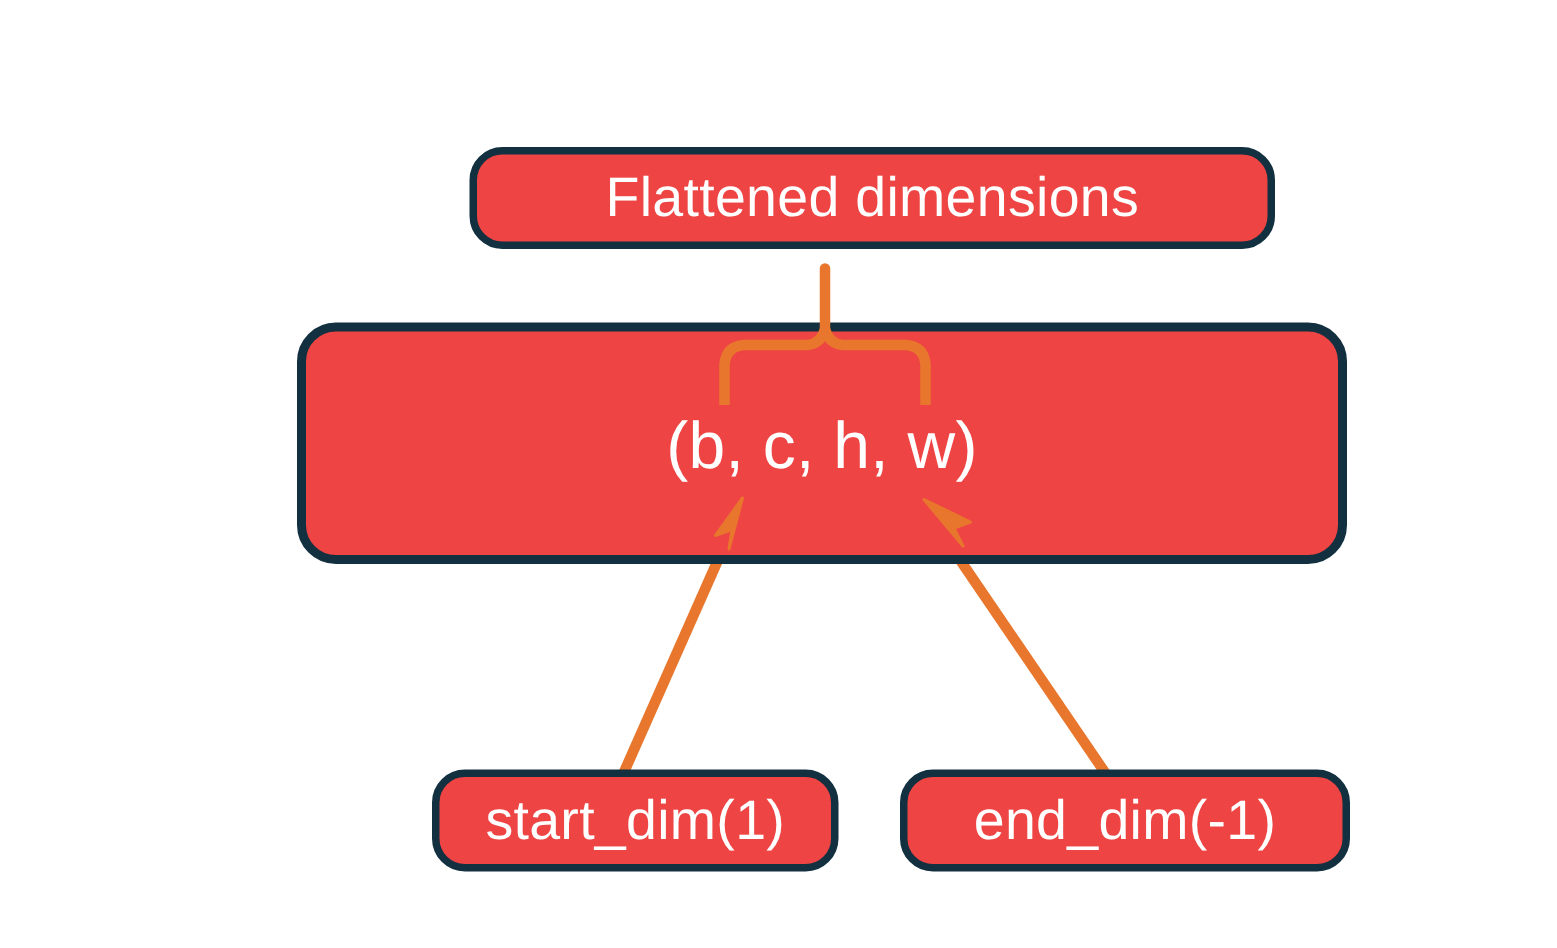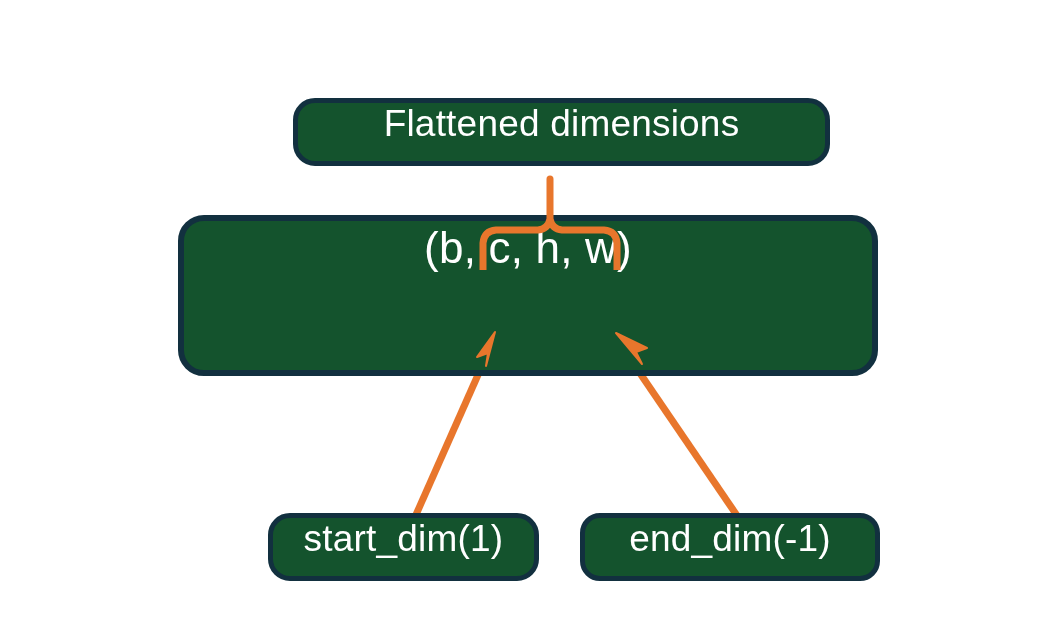--- a/index.html
+++ b/index.html
@@ -13,29 +13,31 @@
   #canvas {
     position: relative;
     width: 1038px;
     height: 632px;
     background: #ffffff;
     overflow: hidden;
   }
   .node {
     position: absolute;
     box-sizing: border-box;
-    background: #14532d;
+    background: #ef4444;
     border: 5px solid #12303f;
     border-radius: 22px;
     display: flex;
+    align-items: center;
     justify-content: center;
     color: #ffffff;
     font-weight: 400;
     letter-spacing: 0.2px;
     z-index: 2;
+    margin-left: 20px;
   }
   #node-flattened {
     left: 293px;
     top: 98px;
     width: 537px;
     height: 68px;
     font-size: 37px;
   }
   #node-shape {
     left: 178px;
@@ -55,21 +57,20 @@
     width: 271px;
     height: 68px;
     font-size: 37px;
   }
   #node-end {
     left: 580px;
     top: 513px;
     width: 300px;
     height: 68px;
     font-size: 37px;
-    border-radius: 20px;
   }
   #overlay-under, #overlay-over {
     position: absolute;
     left: 0;
     top: 0;
     width: 1038px;
     height: 632px;
     pointer-events: none;
   }
   #overlay-under { z-index: 1; }

